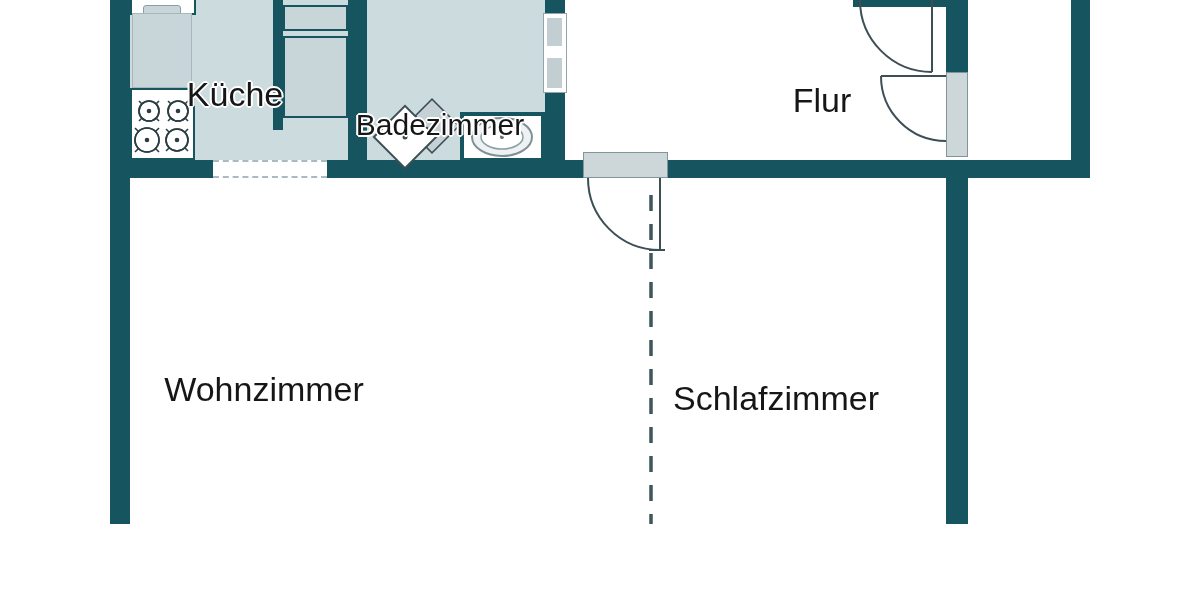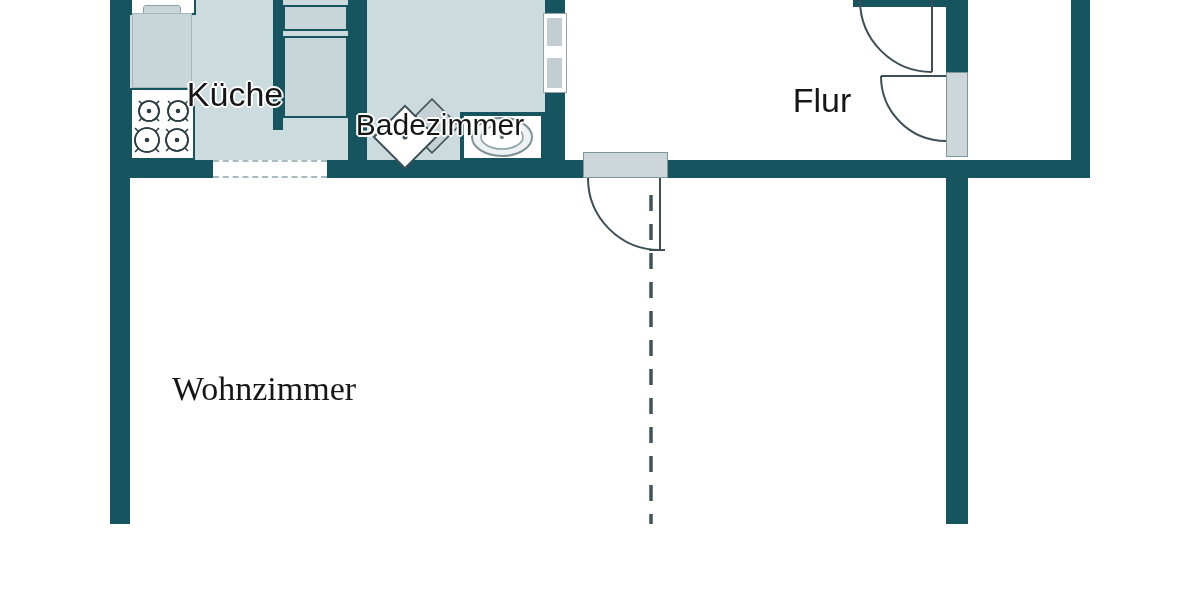--- a/index.html
+++ b/index.html
@@ -122,15 +122,16 @@
       <line x1="649" y1="250" x2="665" y2="250"></line>
       <path d="M 588,178 A 72,72 0 0 0 660,250"></path>
     </g>
 
     <line x1="651" y1="195" x2="651" y2="600" stroke="#3f565c" stroke-width="3.5" stroke-dasharray="16 13"></line>
   </svg>
 
   <div class="room-label lbl-lg" style="left:235px;top:94px;">Küche</div>
   <div class="room-label lbl-md" style="left:440px;top:96px;margin-top:29px;">Badezimmer</div>
   <div class="room-label lbl-lg" style="left:822px;top:100px;">Flur</div>
-  <div class="room-label lbl-lg" style="left:264px;top:389px;font-family:Liberation Serif, serif;">Wohnzimmer</div>
+  <div class="room-label lbl-lg" style="left:264px;top:389px;">Wohnzimmer</div>
+  <div class="room-label lbl-lg" style="left:776px;top:398px;">Schlafzimmer</div>
 
 </div>
 
 </body></html>

